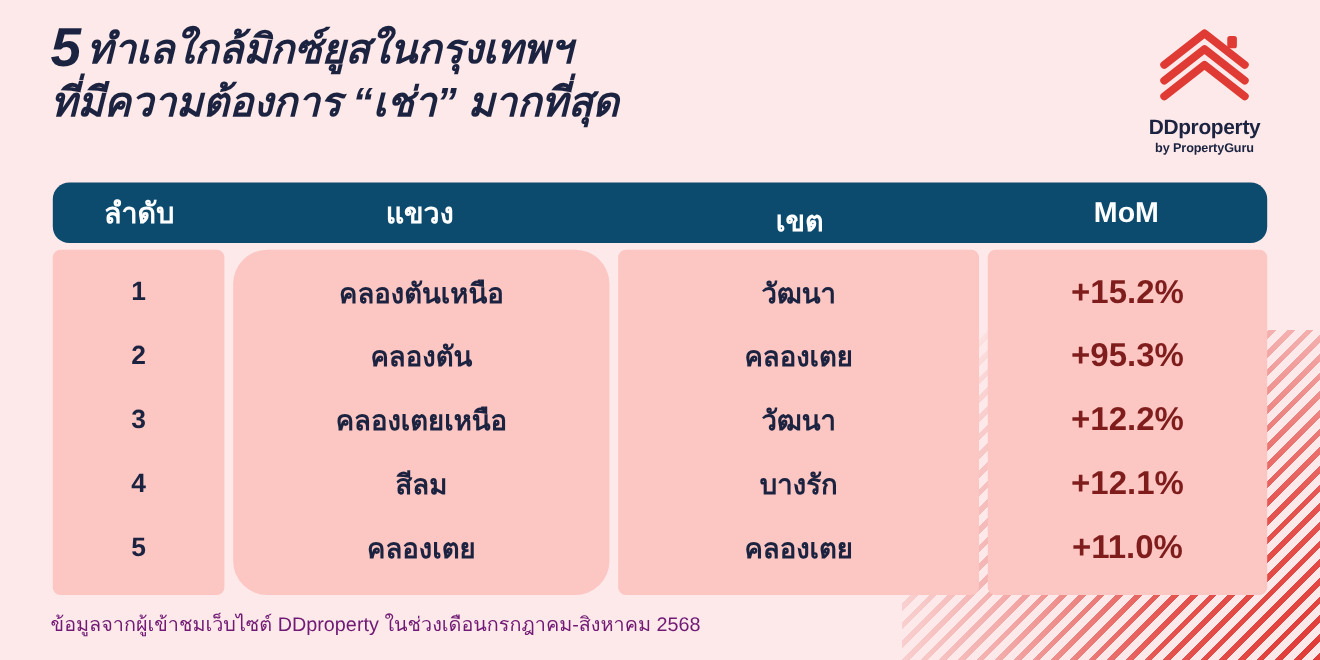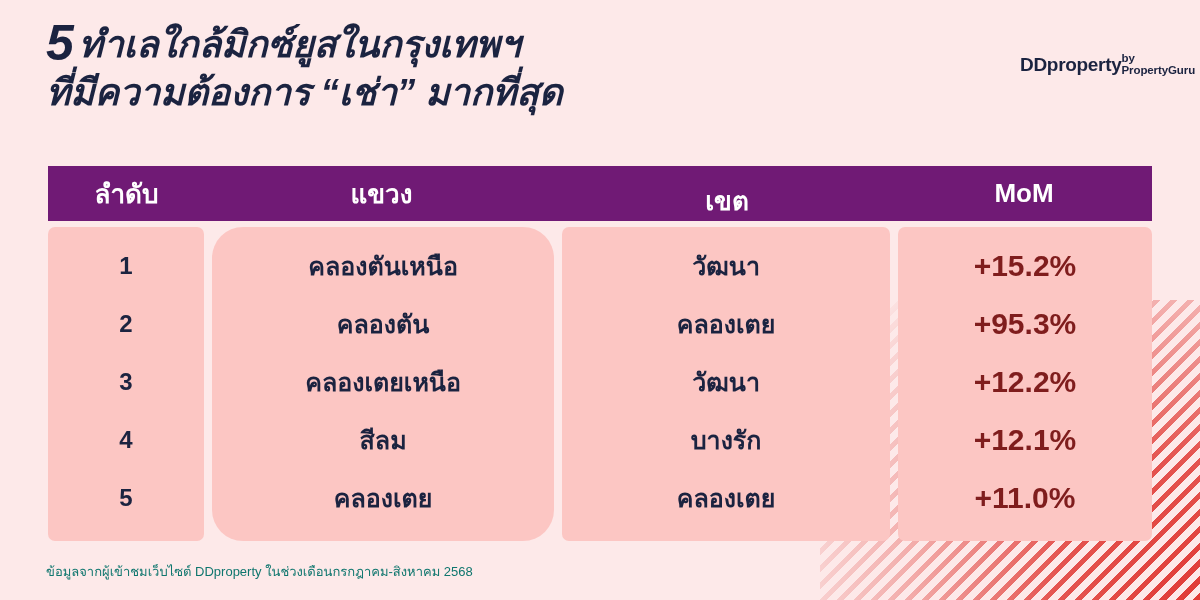--- a/index.html
+++ b/index.html
@@ -75,21 +75,21 @@
     font-weight: bold;
     line-height: 1;
     vertical-align: -3px;
     margin-right: 5px;
   }
 
   
   .logo {
     width: 150px;
     display: flex;
-    flex-direction: row;
+    flex-direction: column;
     align-items: center;
     padding-top: 6px;
   }
   .logo-mark { width: 96px; height: 78px; display: block; }
   .logo-name {
     font-size: 19px;
     font-weight: bold;
     color: #1b2340;
     margin-top: 4px;
     letter-spacing: -0.3px;
@@ -105,23 +105,24 @@
   
   .table {
     position: absolute;
     left: 48px;
     top: 166px;
     width: 1104px;
   }
 
   .thead {
     display: flex;
-    background: #701a75;
+    background: #0c4a6e;
     height: 55px;
     align-items: center;
+    border-radius: 15px;
   }
   .thead .th {
     color: #ffffff;
     font-size: 26px;
     font-weight: bold;
     text-align: center;
   }
 
   .cols {
     display: flex;
@@ -157,22 +158,22 @@
   .th-rank { width: 157px; }
   .th-sub  { width: 353px; }
   .th-dist { width: 338px; margin-top: 14px; }
   .th-mom  { width: 256px; }
 
   
   .footnote {
     position: absolute;
     left: 46px;
     bottom: 18px;
-    font-size: 13px;
-    color: #0f766e;
+    font-size: 18px;
+    color: #701a75;
     white-space: nowrap;
   }
 </style>
 </head>
 <body>
 
 <div class="stripes-corner">
   <div class="stripe-fill"></div>
 </div>
 

